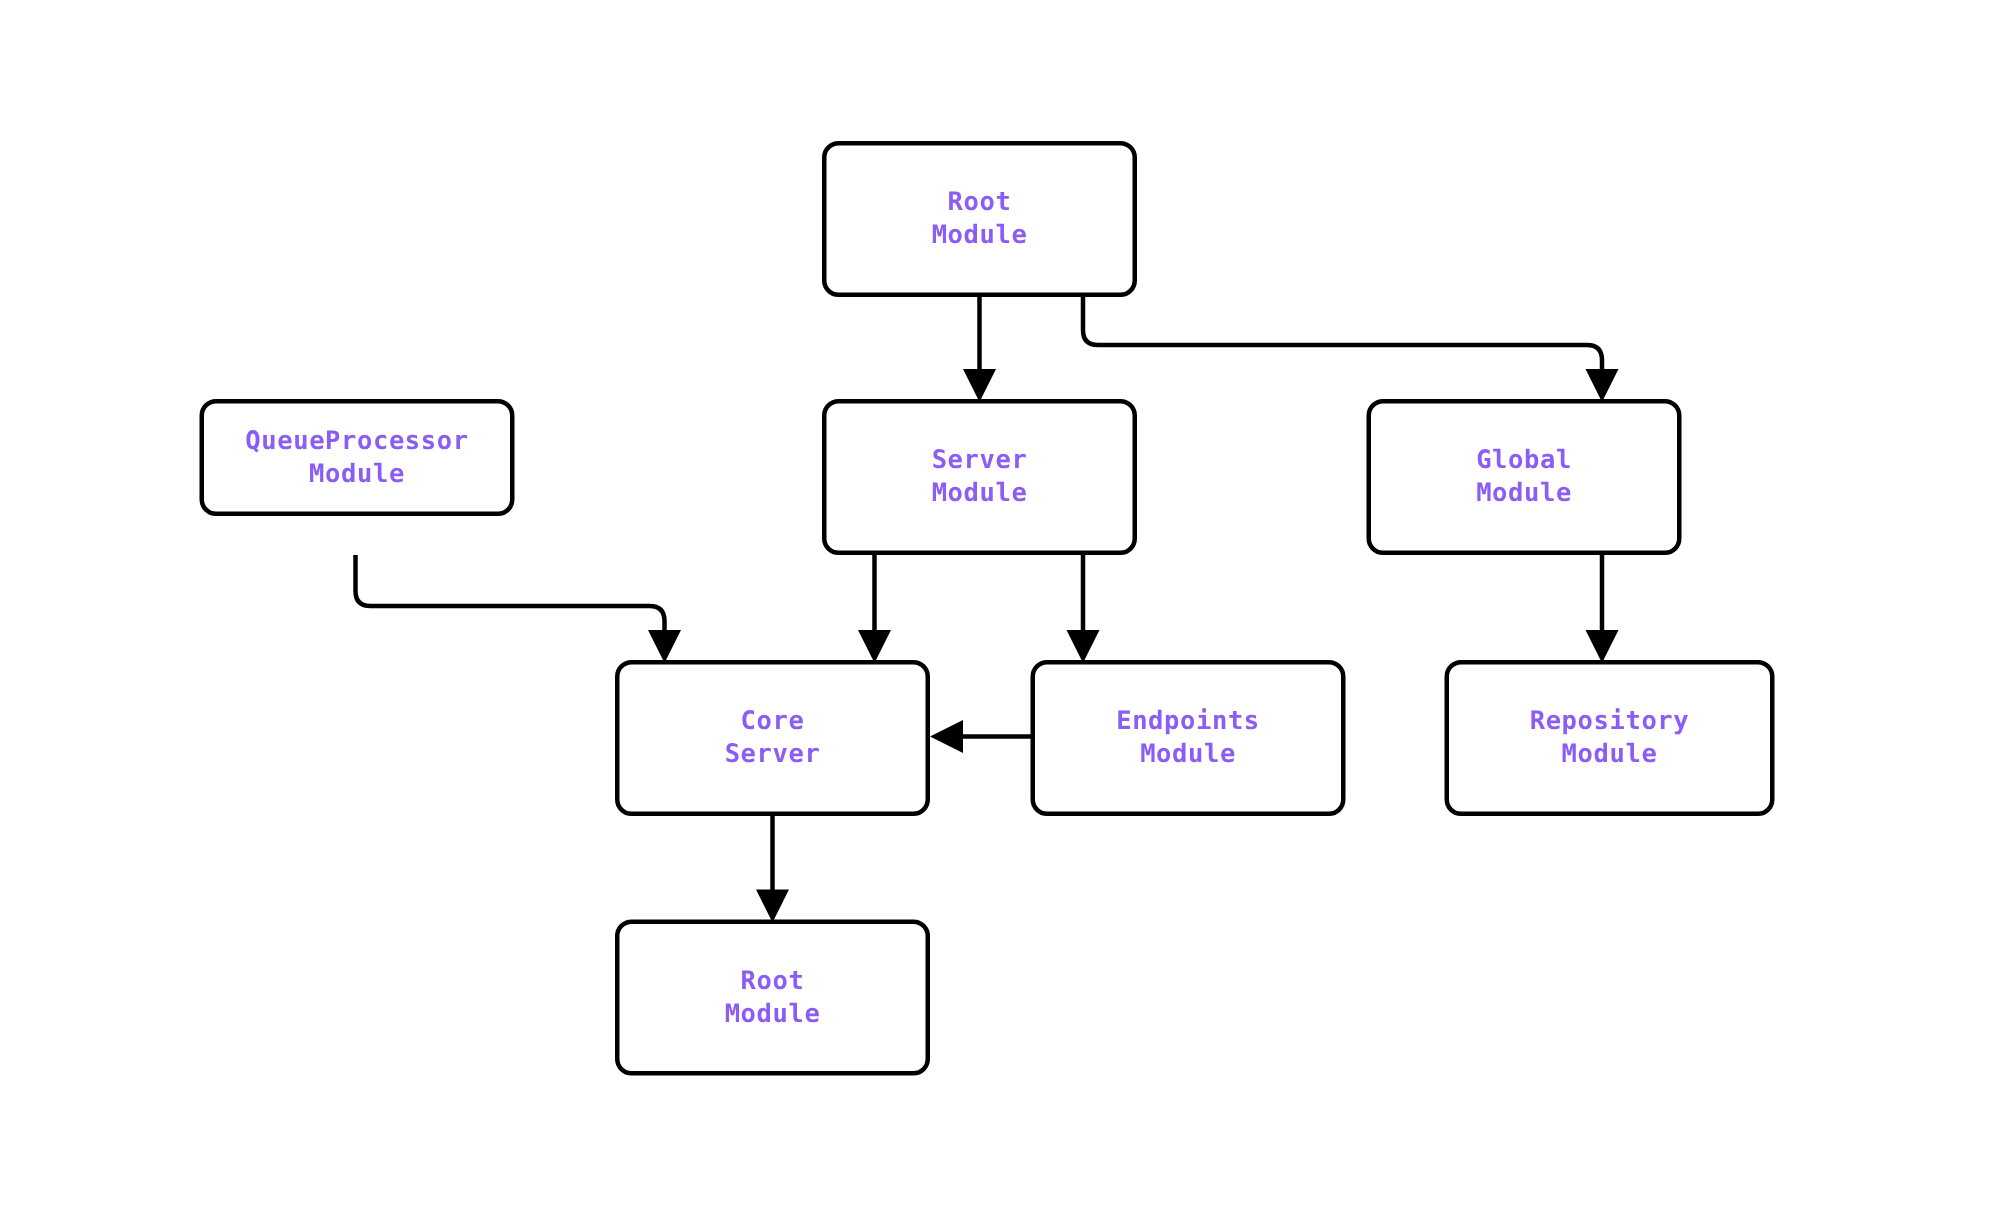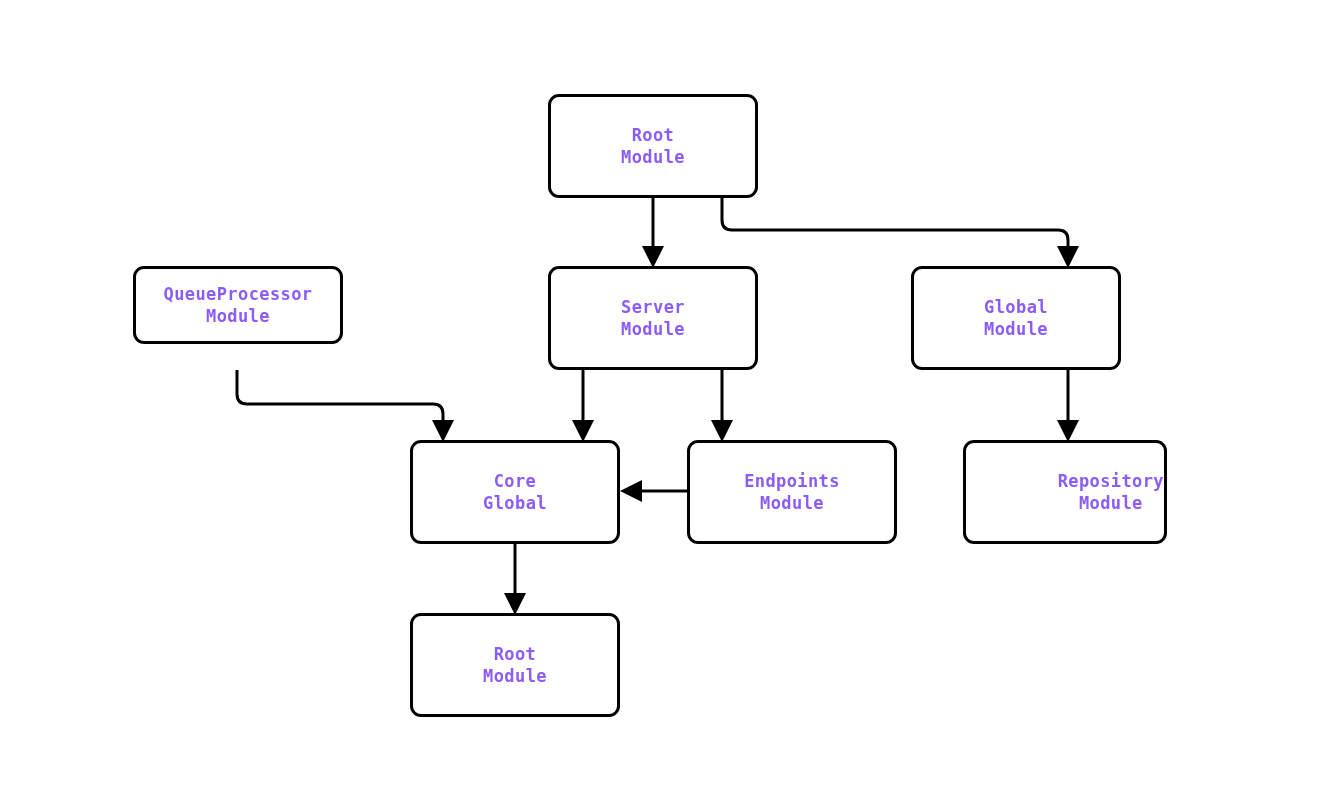--- a/index.html
+++ b/index.html
@@ -111,29 +111,29 @@
 Module</span>
   </div>
 
   <div class="node" style="left:911px; top:266px; width:210px; height:104px;">
     <span class="node-label">Global
 Module</span>
   </div>
 
   <div class="node" style="left:410px; top:440px; width:210px; height:104px;">
     <span class="node-label">Core
-Global</span>
+Server</span>
   </div>
 
   <div class="node" style="left:687px; top:440px; width:210px; height:104px;">
     <span class="node-label">Endpoints
 Module</span>
   </div>
 
-  <div class="node" style="left:963px; top:440px; width:204px; height:104px;justify-content:flex-end;">
+  <div class="node" style="left:963px; top:440px; width:220px; height:104px;">
     <span class="node-label">Repository
 Module</span>
   </div>
 
   <div class="node" style="left:410px; top:613px; width:210px; height:104px;">
     <span class="node-label">Root
 Module</span>
   </div>
 
 </div>

